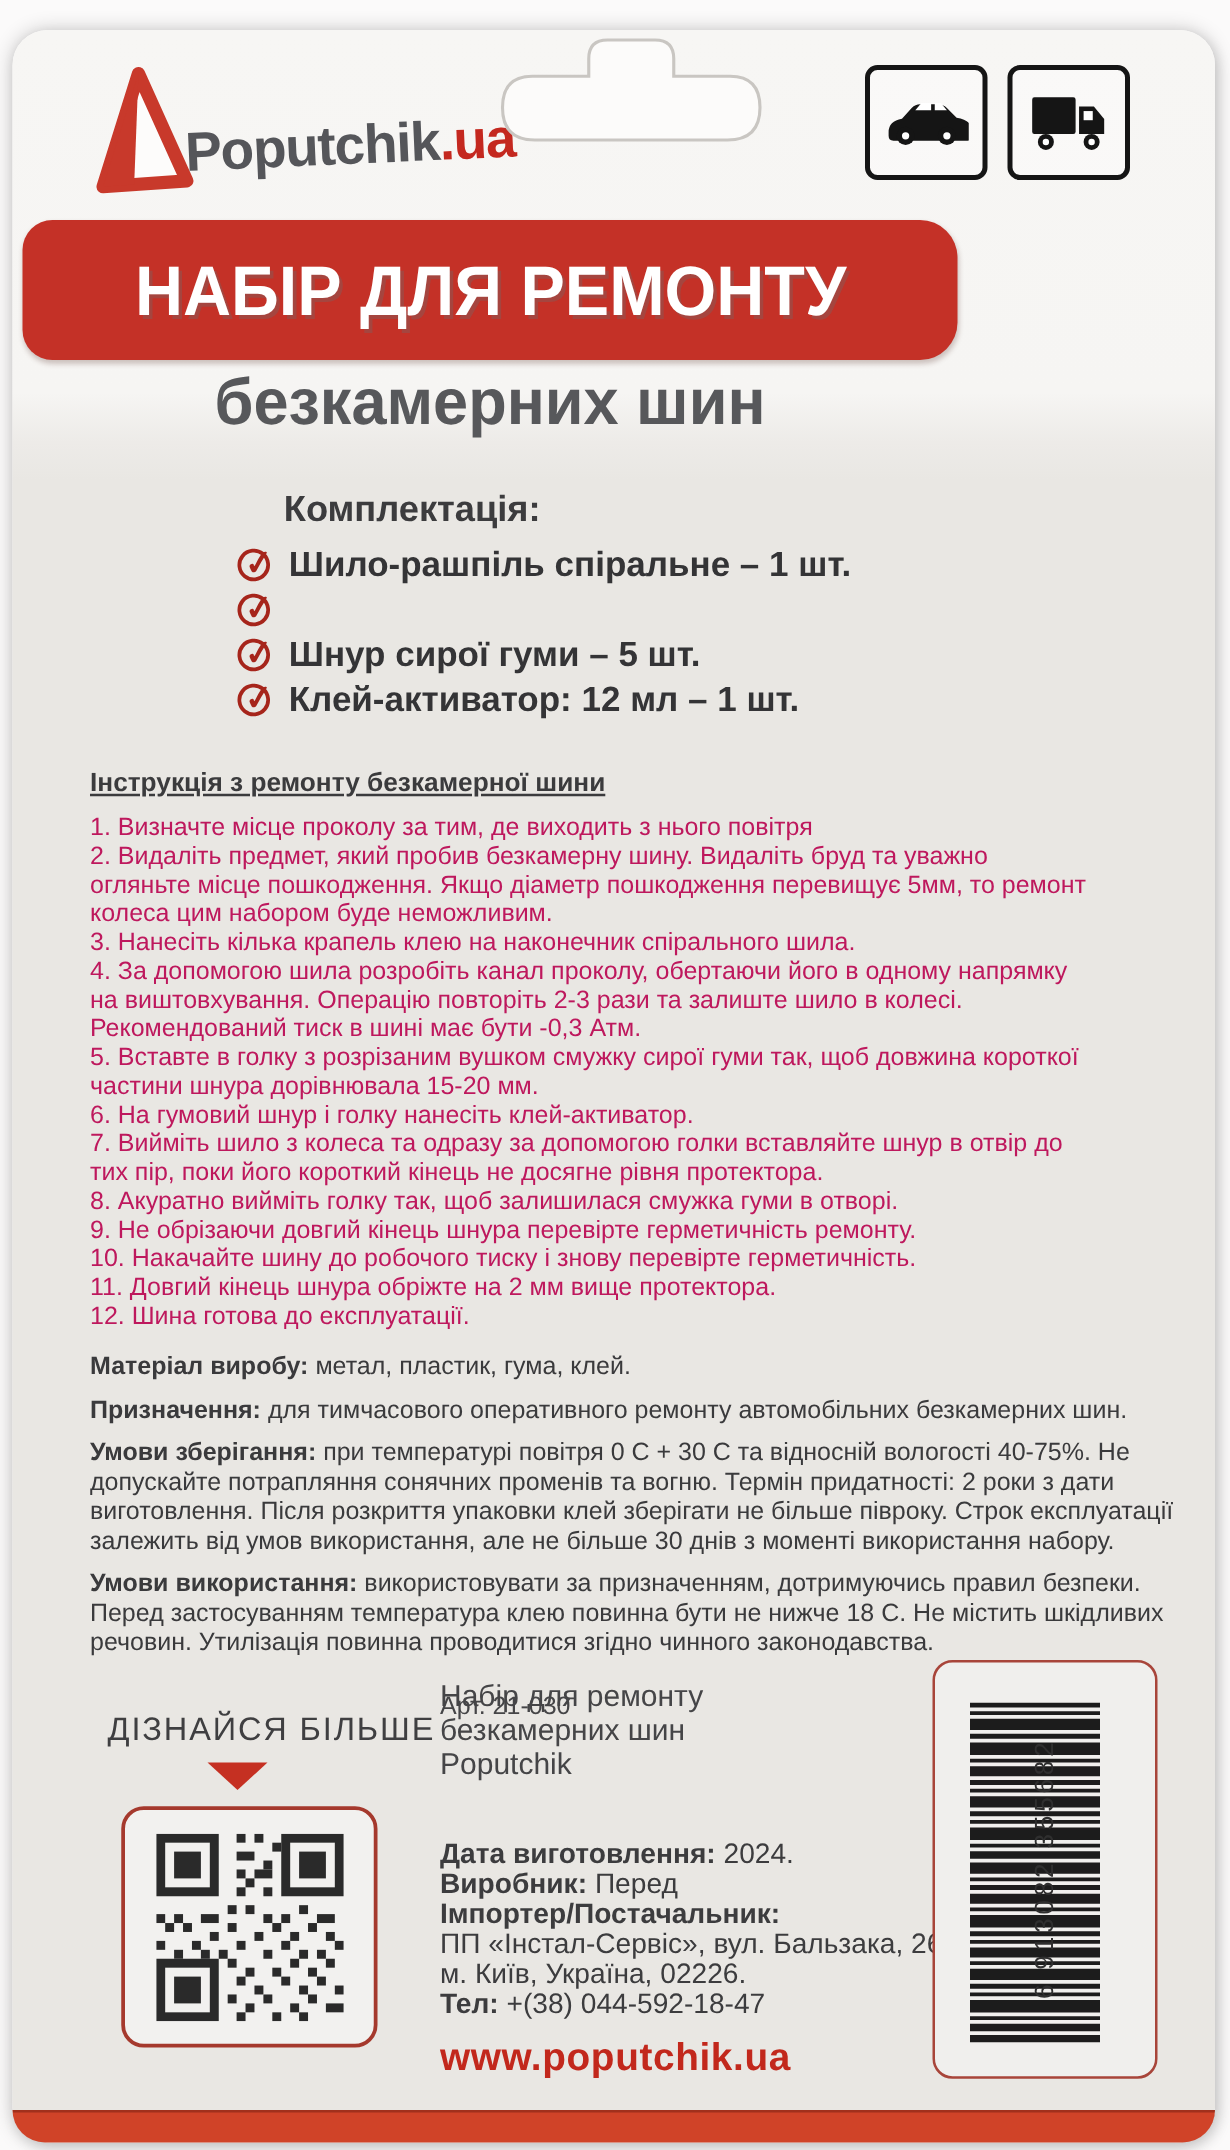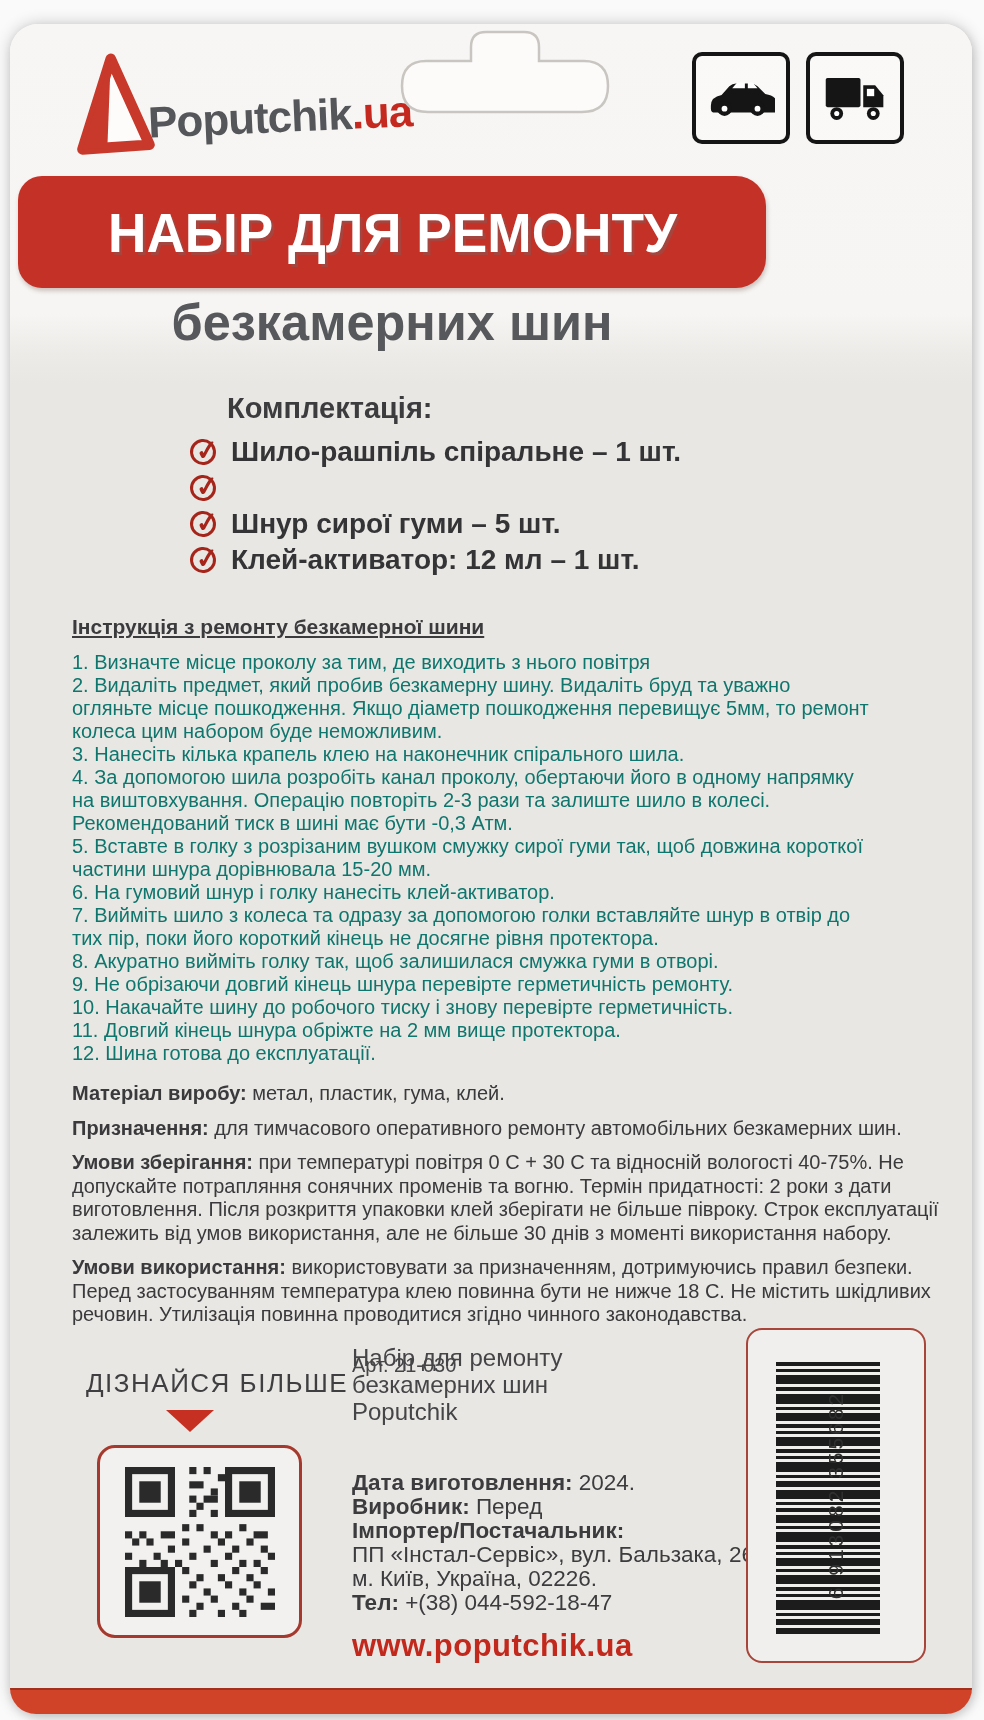--- a/index.html
+++ b/index.html
@@ -69,21 +69,21 @@
     content:"✓"; position:absolute; left:3px; top:-7px;
     font-size:27px; font-weight:700; color:#a6251b;
   }
   .check-label { font-size:28px; font-weight:700; color:#343436; white-space:nowrap; }
   
   .instr-heading {
     position:absolute; left:72px; top:615px;
     font-size:21px; font-weight:700; color:#3b3b3d;text-decoration:underline;
   }
   .steps { position:absolute; left:72px; top:651px; width:800px;
-    font-size:20px; line-height:23px; color:#0f766e; }
+    font-size:20px; line-height:23px; color:#be185d; }
   .steps div { margin:0; }
   
   .details { position:absolute; left:72px; top:1082px; width:868px;
     font-size:20px; line-height:23.5px; color:#3a3a3c; }
   .details p { margin-bottom:11px; }
   .details b { font-weight:700; }
   
   .learn-more {
     position:absolute; left:86px; top:1368px;
     font-size:26px; font-weight:400; letter-spacing:1.5px; color:#3f3f41;

